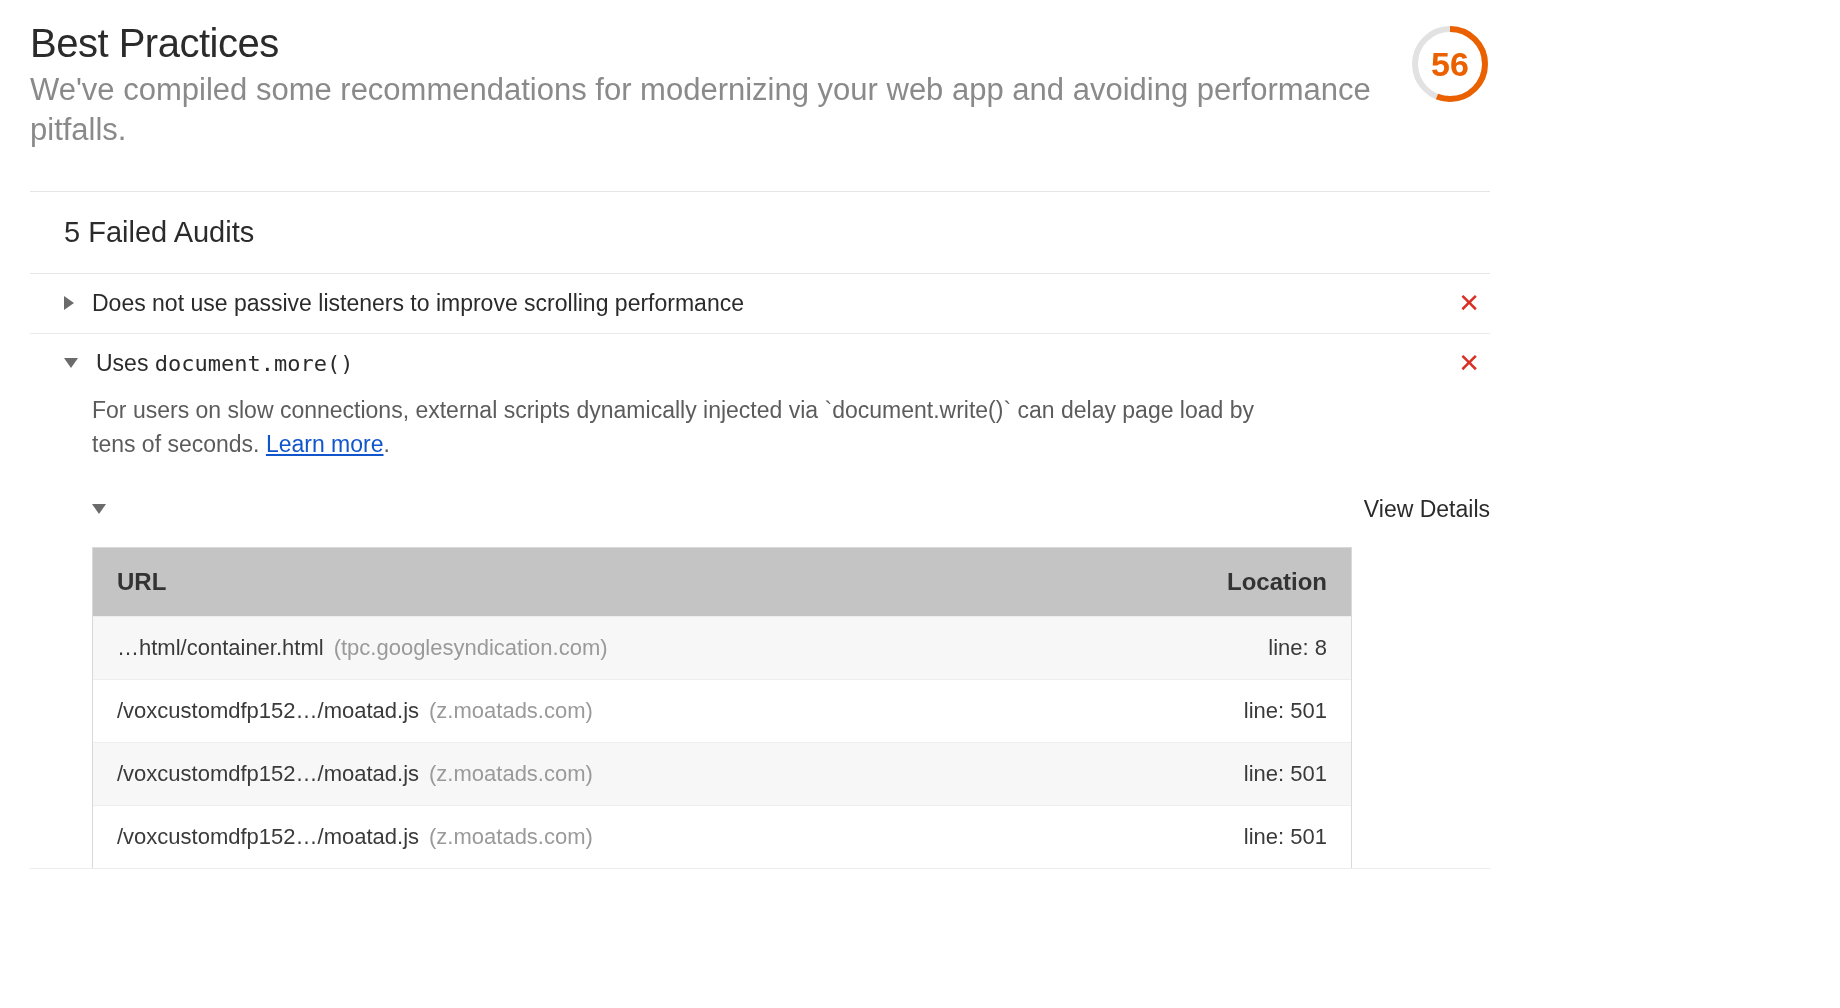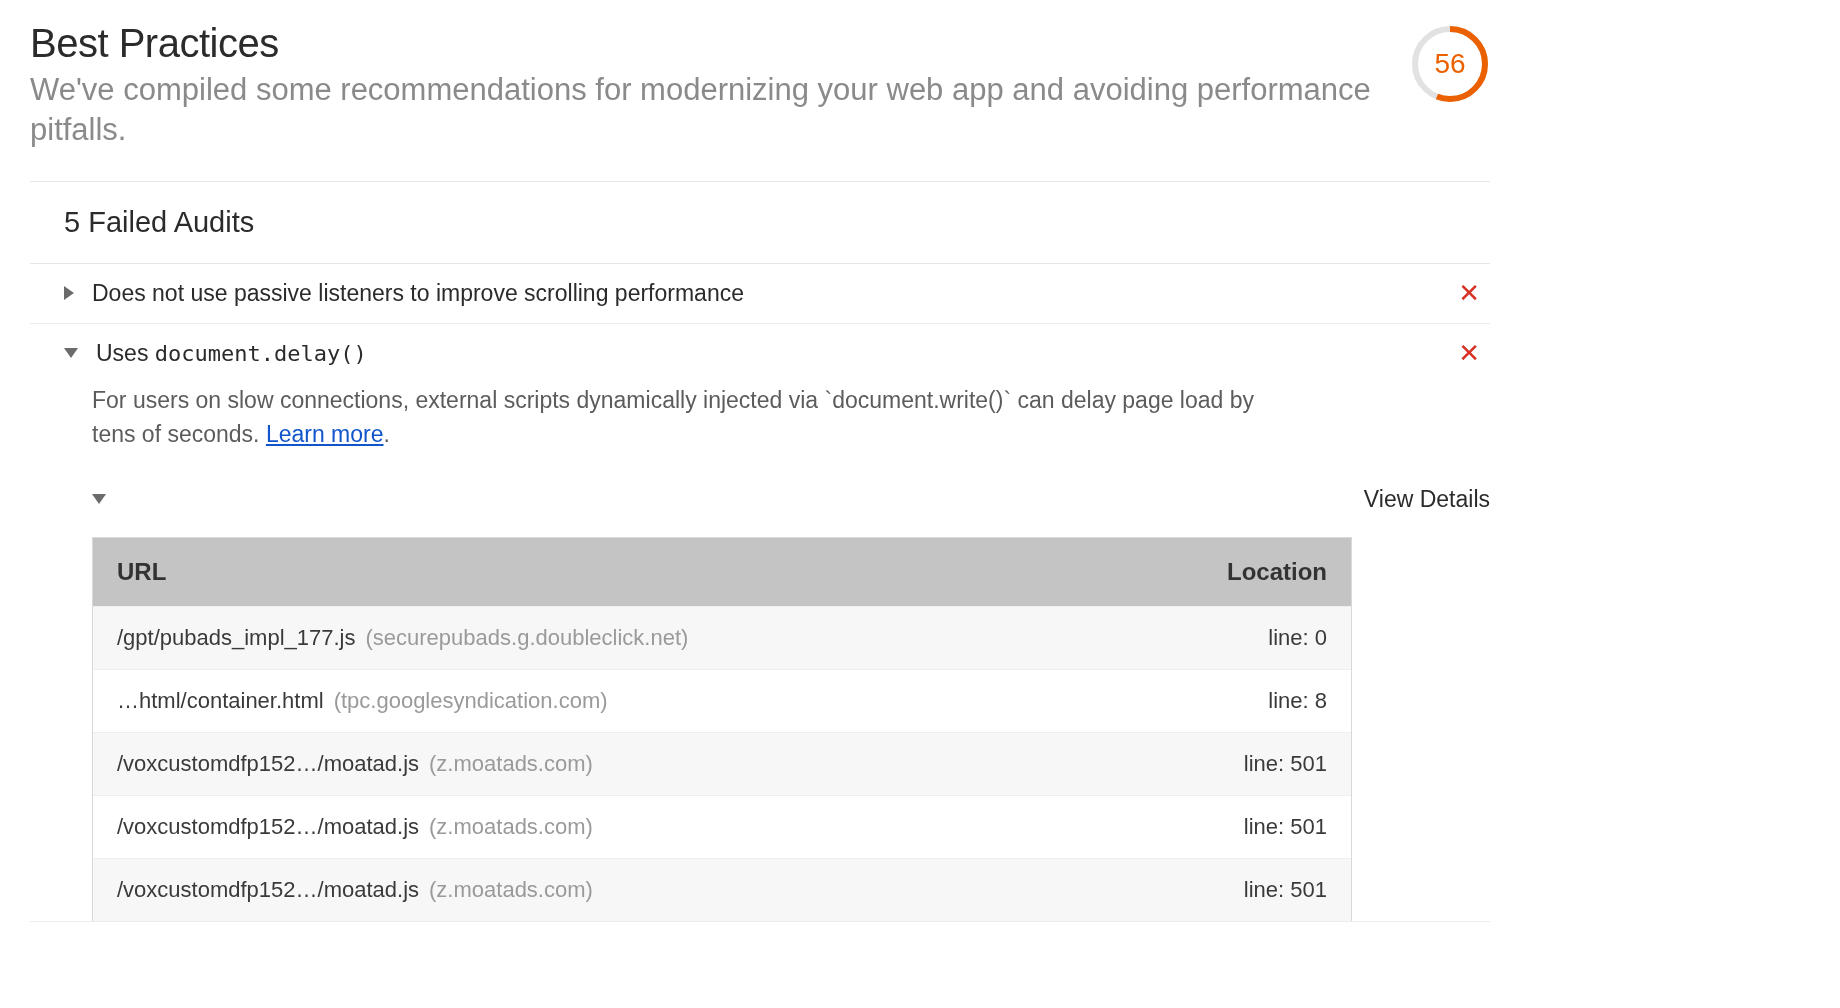--- a/index.html
+++ b/index.html
@@ -16,21 +16,21 @@
   }
   .viewport {
     width: 1460px;
     margin: 0 auto 0 30px;
     padding-top: 22px;
   }
   .header {
     display: flex;
     align-items: flex-start;
     justify-content: center;
-    padding-bottom: 30px;
+    padding-bottom: 40px;
     border-bottom: 1px solid #e6e6e6;
   }
   .header-text h1 {
     font-size: 40px;
     font-weight: 400;
     color: #2b2b2b;
     letter-spacing: -0.5px;
     line-height: 1.05;
     margin-bottom: 6px;
   }
@@ -48,22 +48,22 @@
     margin-top: 2px;
   }
   .score-ring svg {
     transform: rotate(-90deg);
   }
   .score-ring .score-value {
     position: absolute;
     top: 50%;
     left: 50%;
     transform: translate(-50%, -50%);
-    font-size: 28px;
-    font-weight: 400;
+    font-size: 34px;
+    font-weight: 700;
     color: #eb6100;
   }
   .section-title {
     font-size: 29px;
     font-weight: 400;
     color: #2b2b2b;
     padding: 24px 0 24px 34px;
     border-bottom: 1px solid #e6e6e6;
   }
   .audit-row {
@@ -195,48 +195,41 @@
         <span>Does not use passive listeners to improve scrolling performance</span>
       </div>
       <div class="status-x">✕</div>
     </div>
   </div>
 
   <div class="audit-row">
     <div class="audit-header">
       <div class="tri tri-down"></div>
       <div class="audit-title">
-        <span>Uses </span><code>document.delay()</code>
+        <span>Uses </span><code>document.more()</code>
       </div>
       <div class="status-x">✕</div>
     </div>
     <div class="audit-desc">
       <span>For users on slow connections, external scripts dynamically injected via `document.write()` can delay page load by tens of seconds. </span><a href="#">Learn more</a><span>.</span>
     </div>
 
     <div class="details-toggle">
       <div class="tri tri-down"></div>
       <span class="label">View Details</span>
     </div>
 
     <div class="details-table">
       <div class="dt-head">
         <div class="col-url">URL</div>
         <div class="col-loc">Location</div>
       </div>
       <div id="rows-container">
           <div class="dt-row">
             <div class="col-url">
-              <span class="path">/gpt/pubads_impl_177.js</span>
-              <span class="host">(securepubads.g.doubleclick.net)</span>
-            </div>
-            <div class="col-loc">line: 0</div>
-          </div>
-          <div class="dt-row">
-            <div class="col-url">
               <span class="path">…html/container.html</span>
               <span class="host">(tpc.googlesyndication.com)</span>
             </div>
             <div class="col-loc">line: 8</div>
           </div>
           <div class="dt-row">
             <div class="col-url">
               <span class="path">/voxcustomdfp152…/moatad.js</span>
               <span class="host">(z.moatads.com)</span>
             </div>

